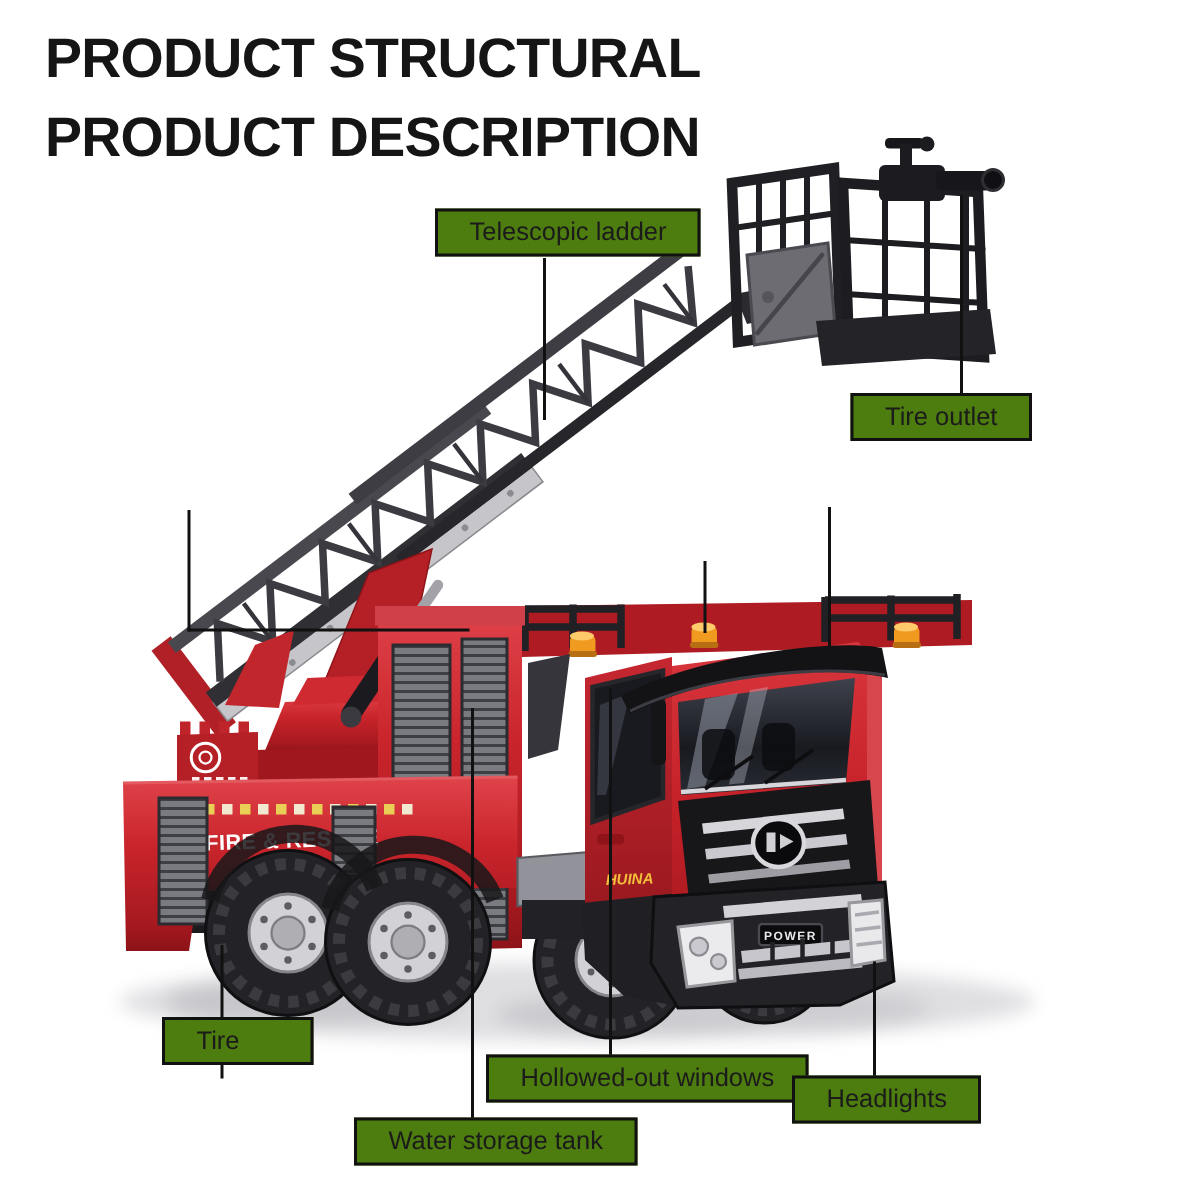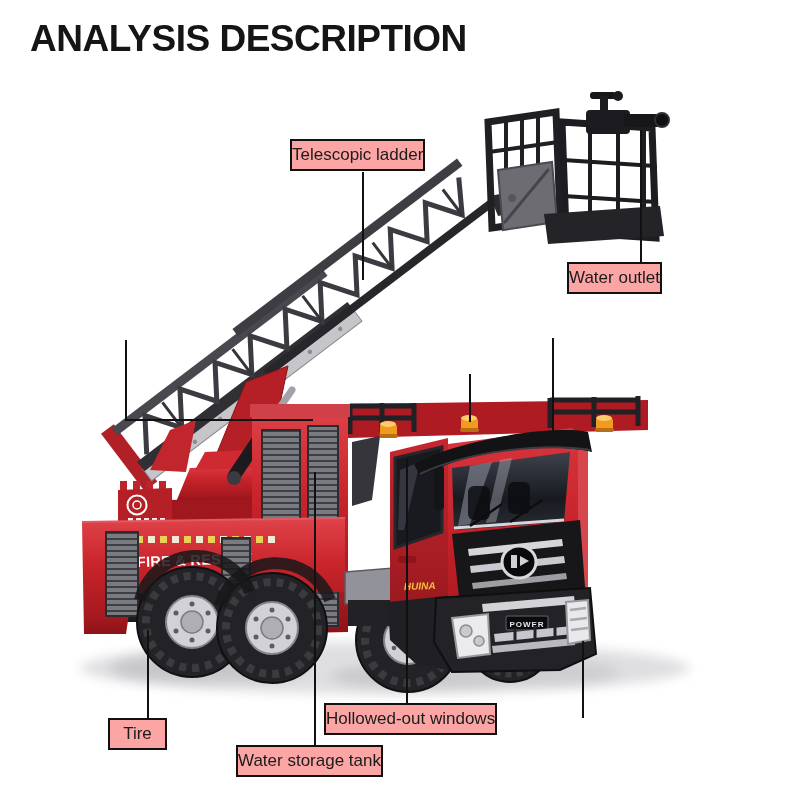--- a/index.html
+++ b/index.html
@@ -1,22 +1,22 @@
 <!DOCTYPE html>
 <html><head>
 <meta charset="utf-8">
 <style>
   html,body{margin:0;padding:0;background:#fff;}
   .stage{position:relative;width:800px;height:800px;background:#fff;overflow:hidden;
          font-family:"Liberation Sans",sans-serif;}
   .title{position:absolute;left:30px;top:12px;font-size:37px;font-weight:700;
          color:#151515;line-height:53px;letter-spacing:-0.5px;}
   .truck-svg{position:absolute;left:0;top:0;width:800px;height:800px;}
-  .tag{position:absolute;background:#fca5a5;border:2px solid #111111;color:#1b1b1b;
-       font-size:17px;padding:3px 0;white-space:nowrap;line-height:22px;}
+  .tag{position:absolute;background:#4d7c0f;border:2px solid #111111;color:#1b1b1b;
+       font-size:17px;padding:3px 21px;white-space:nowrap;line-height:22px;}
   .ln{position:absolute;background:#111111;}
 </style>
 </head>
 <body>
 
 <div class="stage">
 
   <svg class="truck-svg" viewBox="0 0 800 800">
     <defs>
       <linearGradient id="bodyRed" x1="0" y1="0" x2="0" y2="1">
@@ -276,33 +276,35 @@
         </g>
         <g>
           <polygon points="566,602 588,600 590,640 568,644" fill="#e9e9ec" stroke="#97979c" stroke-width="2"></polygon>
           <path d="M570,610 l16,-2 M570,620 l17,-2 M571,630 l17,-2" stroke="#a9a9af" stroke-width="2.5"></path>
         </g>
       </g>
     </g>
   </svg>
 
   <div class="title">
-    <div>ANALYSIS DESCRIPTION</div>
+    <div>PRODUCT STRUCTURAL</div>
+    <div>PRODUCT DESCRIPTION</div>
   </div>
 
   <div class="ln" style="left:362px;top:172px;width:2px;height:108px"></div>
   <div class="ln" style="left:640px;top:130px;width:2px;height:132px"></div>
   <div class="ln" style="left:125px;top:340px;width:2px;height:81px"></div>
   <div class="ln" style="left:125px;top:419px;width:188px;height:2px"></div>
   <div class="ln" style="left:552px;top:338px;width:2px;height:95px"></div>
   <div class="ln" style="left:469px;top:374px;width:2px;height:48px"></div>
   <div class="ln" style="left:147px;top:630px;width:2px;height:89px"></div>
   <div class="ln" style="left:406px;top:459px;width:2px;height:245px"></div>
   <div class="ln" style="left:314px;top:472px;width:2px;height:274px"></div>
   <div class="ln" style="left:582px;top:641px;width:2px;height:77px"></div>
 
   <div class="tag" style="left:290px;top:139px">Telescopic ladder</div>
-  <div class="tag" style="left:567px;top:262px">Water outlet</div>
-  <div class="tag" style="left:108px;top:718px;min-width:55px;text-align:center">Tire</div>
+  <div class="tag" style="left:567px;top:262px">Tire outlet</div>
+  <div class="tag" style="left:108px;top:678px;min-width:55px;">Tire</div>
   <div class="tag" style="left:324px;top:703px">Hollowed-out windows</div>
   <div class="tag" style="left:236px;top:745px">Water storage tank</div>
+  <div class="tag" style="left:528px;top:717px">Headlights</div>
 
 </div>
 
 </body></html>

